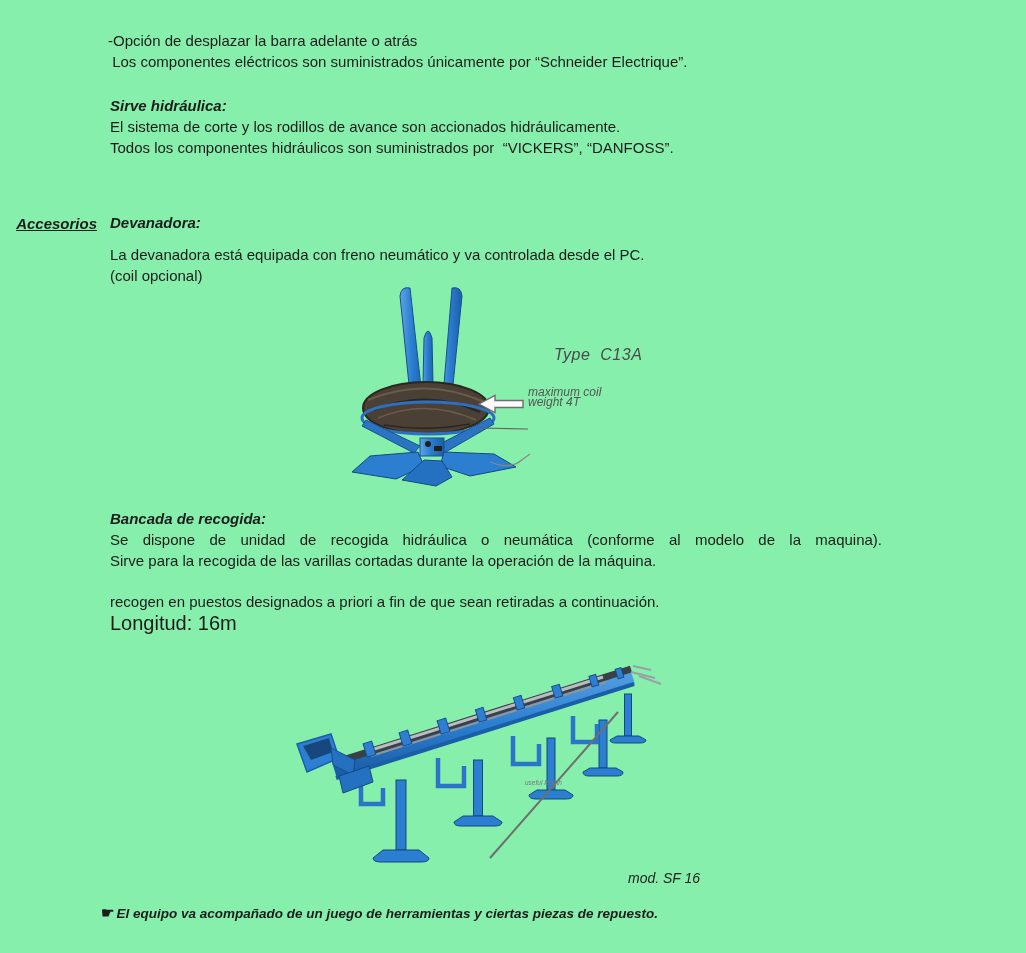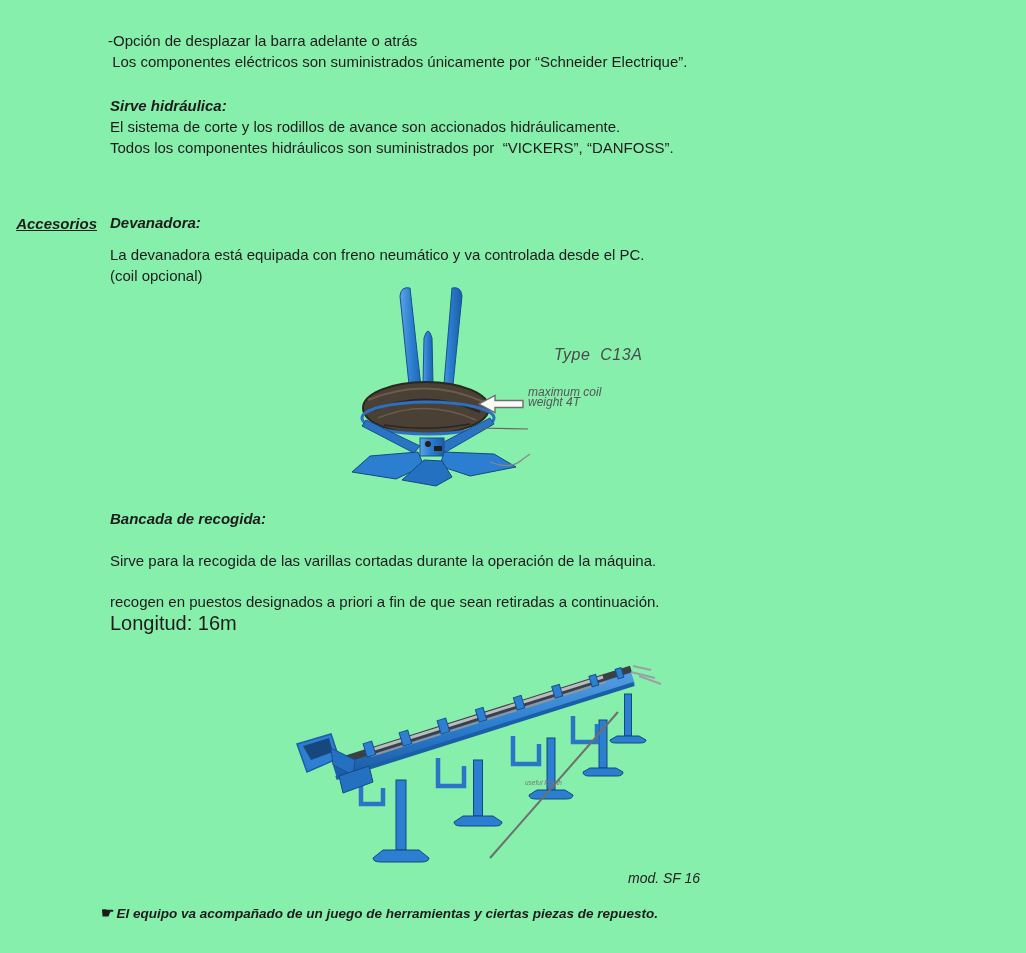--- a/index.html
+++ b/index.html
@@ -88,20 +88,21 @@
 
     <svg style="position:absolute; left:138px; top:112px;" width="46" height="20" viewBox="0 0 46 20">
       <polygon points="1,10 17,1.5 17,6.5 45,6.5 45,13.5 17,13.5 17,18.5" fill="#fafafa" stroke="#6e6e6e" stroke-width="1.4"></polygon>
     </svg>
 
     <div class="fig-note" style="left:188px; top:106px;">maximum coil
 weight 4T</div>
   </div>
 
   <div class="line bi" style="left:110px; top:509px;">Bancada de recogida:</div>
+  <div class="line just" style="left:110px; top:530px;">Se dispone de unidad de recogida hidráulica o neumática (conforme al modelo de la maquina).</div>
   <div class="line" style="left:110px; top:550.5px;">Sirve para la recogida de las varillas cortadas durante la operación de la máquina.</div>
   <div class="line" style="left:110px; top:591.5px;">recogen en puestos designados a priori a fin de que sean retiradas a continuación.</div>
   <div class="line big" style="left:110px; top:613px;">Longitud: 16m</div>
 
   <div class="figure" style="left:273px; top:648px; width:470px; height:225px;">
     <svg width="470" height="225" viewBox="0 0 470 225">
       <defs>
         <linearGradient id="blueH" x1="0" y1="0" x2="0" y2="1">
           <stop offset="0" stop-color="#4f9be0"></stop>
             <stop offset="0.5" stop-color="#2b7ed0"></stop>

